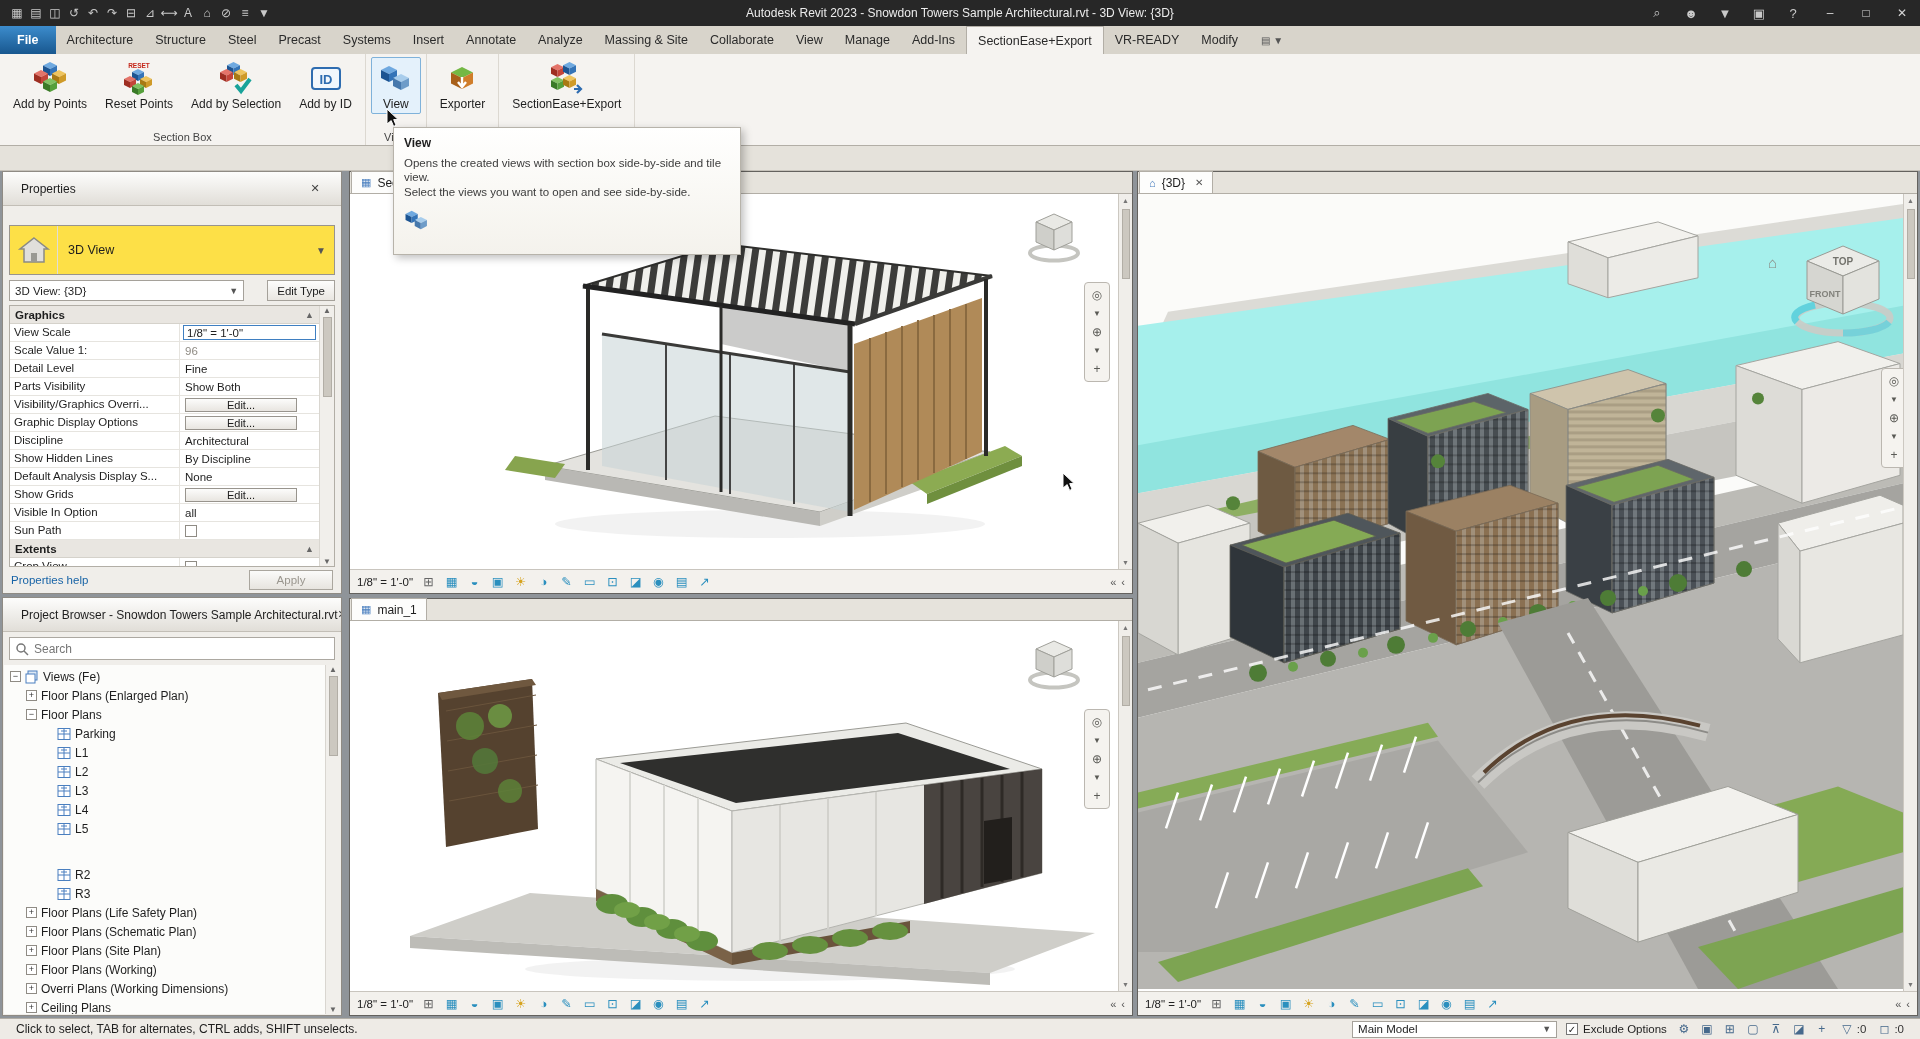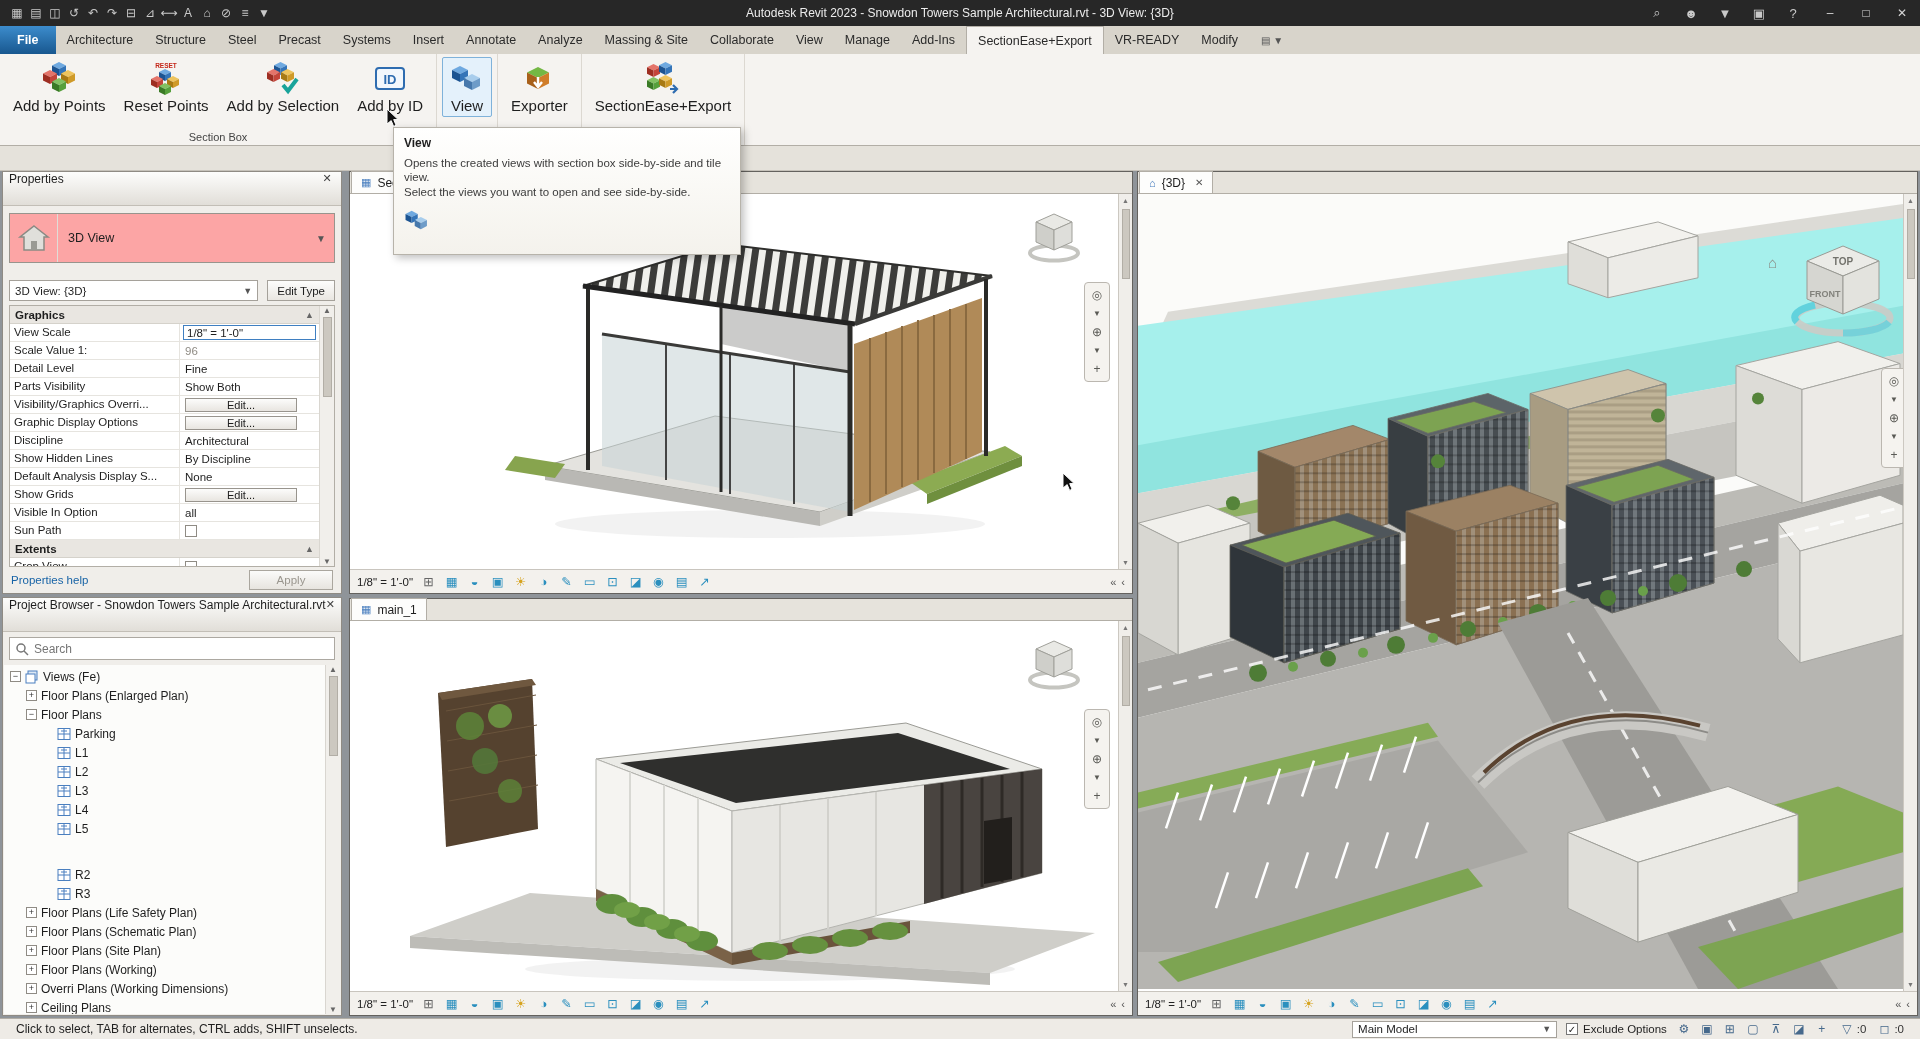--- a/index.html
+++ b/index.html
@@ -24,36 +24,36 @@
 .tab.file{background:linear-gradient(#3c8ccc,#18578f);color:#fff;font-weight:bold;padding:12px 17px}
 .tab.active{background:#f5f3f0;border:1px solid #b2aea6;border-bottom:none}
 .tab-widget{display:flex;align-items:center;gap:3px;margin-left:6px;padding:0 6px;font-size:10px;color:#555}
 
 
 .ribbon{position:absolute;left:0;top:54px;width:1920px;height:92px;background:#f5f3f0;border-bottom:1px solid #b2aea6;display:flex;z-index:28}
 .rgroup{display:flex;flex-direction:column;border-right:1px solid #dcd8d1}
 .rbuttons{flex:1;display:flex;align-items:flex-start;padding:3px 5px 0;gap:2px}
 .rbtn{display:flex;flex-direction:column;align-items:center;gap:2px;padding:3px 7px 2px;border:1px solid transparent;border-radius:2px}
 .rbtn .ricon{width:34px;height:34px}
-.rbtn .rlabel{font-size:15px;color:#1e1e1e;text-align:right;white-space:nowrap}
+.rbtn .rlabel{font-size:12px;color:#1e1e1e;text-align:right;white-space:nowrap}
 .rbtn.hover{background:#e4f1fb;border-color:#7fb2da}
 .rgroup-label{height:17px;display:flex;align-items:center;justify-content:center;font-size:11px;color:#444;padding:0 4px}
 .substrip{position:absolute;left:0;top:146px;width:1920px;height:25px;background:#e5e2db;border-bottom:1px solid #c6c2ba;z-index:3}
 
 
 .panel{position:absolute;background:#f0eeea;border:1px solid #8f8b84;display:flex;flex-direction:column;z-index:5}
-.panel-header{height:34px;min-height:22px;background:linear-gradient(#fdfdfc,#e1ded8);border-bottom:1px solid #c2beb6;display:flex;padding:0 6px;font-size:12px;white-space:nowrap;overflow:hidden}
+.panel-header{height:34px;min-height:22px;background:linear-gradient(#fdfdfc,#e1ded8);border-bottom:1px solid #c2beb6;display:flex;align-items:center;padding:0 18px;font-size:12px;white-space:nowrap;overflow:hidden}
 .panel-header .phx{margin-left:auto;font-size:11px;color:#444;width:16px;text-align:center}
 #panel-properties{left:2px;top:171px;width:340px;height:423px}
 #panel-browser{left:2px;top:597px;width:340px;height:419px}
-.typesel{margin:7px 6px 3px;height:50px;min-height:50px;background:#fca5a5;border:1px solid #98948d;display:flex;align-items:center}
+.typesel{margin:19px 6px 3px;height:50px;min-height:50px;background:#fde047;border:1px solid #98948d;display:flex;align-items:center}
 .typesel .timg{width:48px;height:48px;display:flex;align-items:center;justify-content:center;border-right:1px solid #e0ddd7}
 .typesel .tname{padding-left:10px;font-size:12.5px}
 .typesel .tarrow{margin-left:auto;padding-right:8px;color:#555;font-size:10px}
-.editrow{display:flex;margin:14px 6px 4px;gap:9px;align-items:flex-start}
+.editrow{display:flex;margin:2px 6px 4px;gap:23px;align-items:flex-start}
 .viewcombo{flex:1;height:21px;background:#fff;border:1px solid #a5a19a;display:flex;align-items:center;padding:0 5px;font-size:11.5px}
 .viewcombo .caret{margin-left:auto;font-size:9px;color:#555}
 .edittype{height:21px;display:flex;align-items:center;padding:0 9px;border:1px solid #a5a19a;background:linear-gradient(#fdfdfc,#e9e6e1);font-size:11.5px;white-space:nowrap}
 .propgrid{position:relative;margin:0 6px;flex:1;background:#fff;border:1px solid #b2aea6;overflow:hidden;padding-right:15px}
 .prow{display:flex;height:18px;border-bottom:1px solid #e6e4df;font-size:11.5px;align-items:stretch}
 .plabel{width:170px;min-width:170px;padding:2px 4px 0;border-right:1px solid #e6e4df;white-space:nowrap;overflow:hidden}
 .pvalue{flex:1;display:flex;align-items:center;padding:0 3px;overflow:hidden;white-space:nowrap}
 .pval{padding-left:2px}
 .pval.muted{color:#8f8b84}
 .pinput{flex:1;border:1px solid #3f7fc1;height:15px;line-height:14px;padding:0 3px;background:#fff;overflow:hidden}

